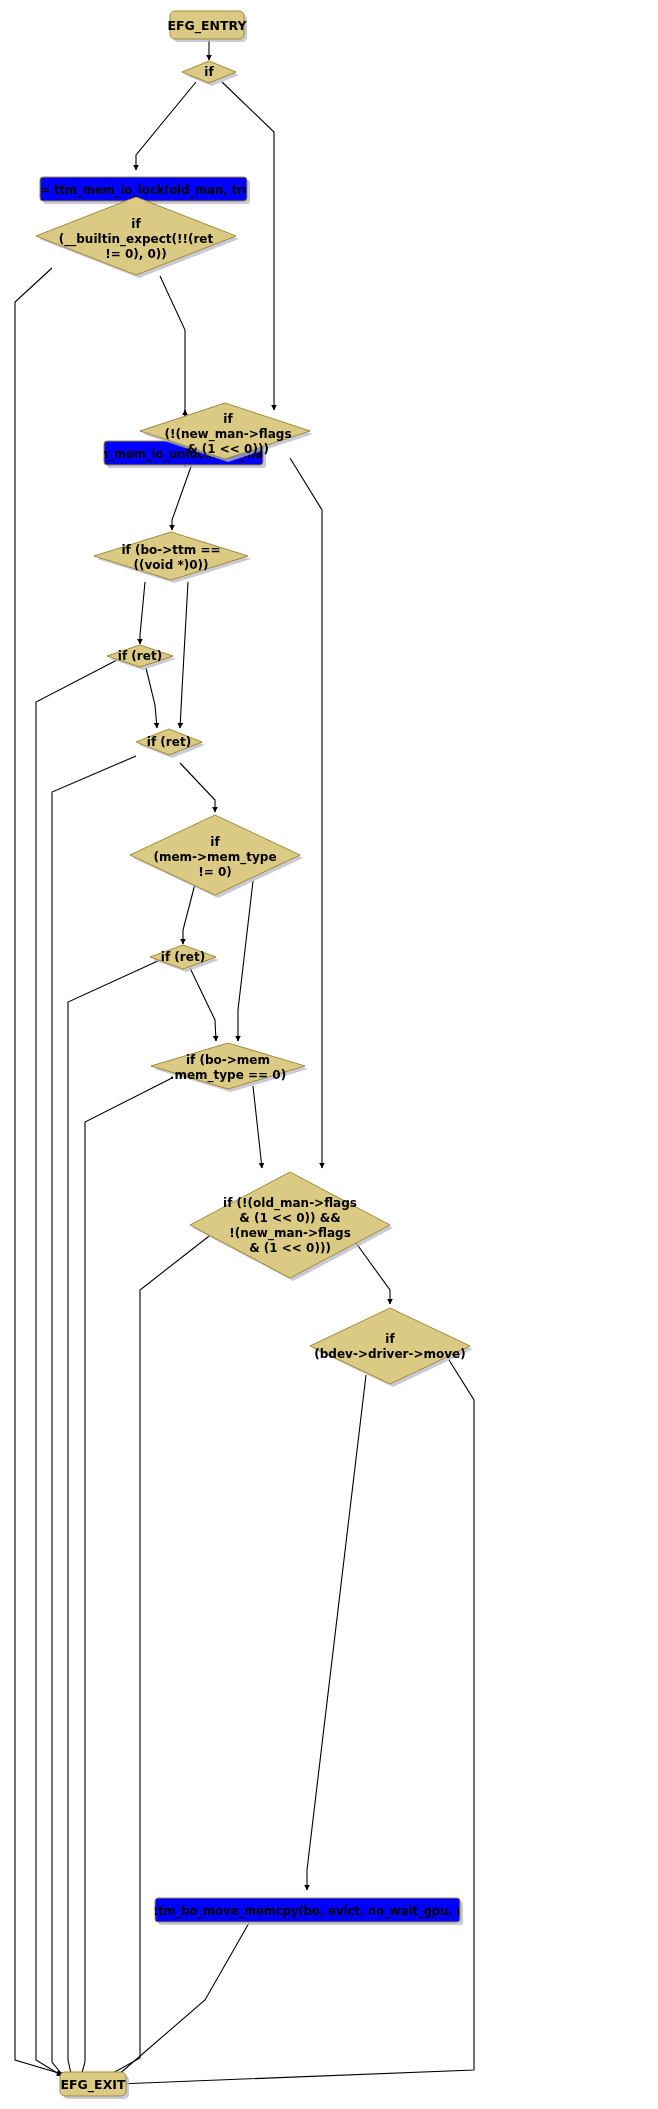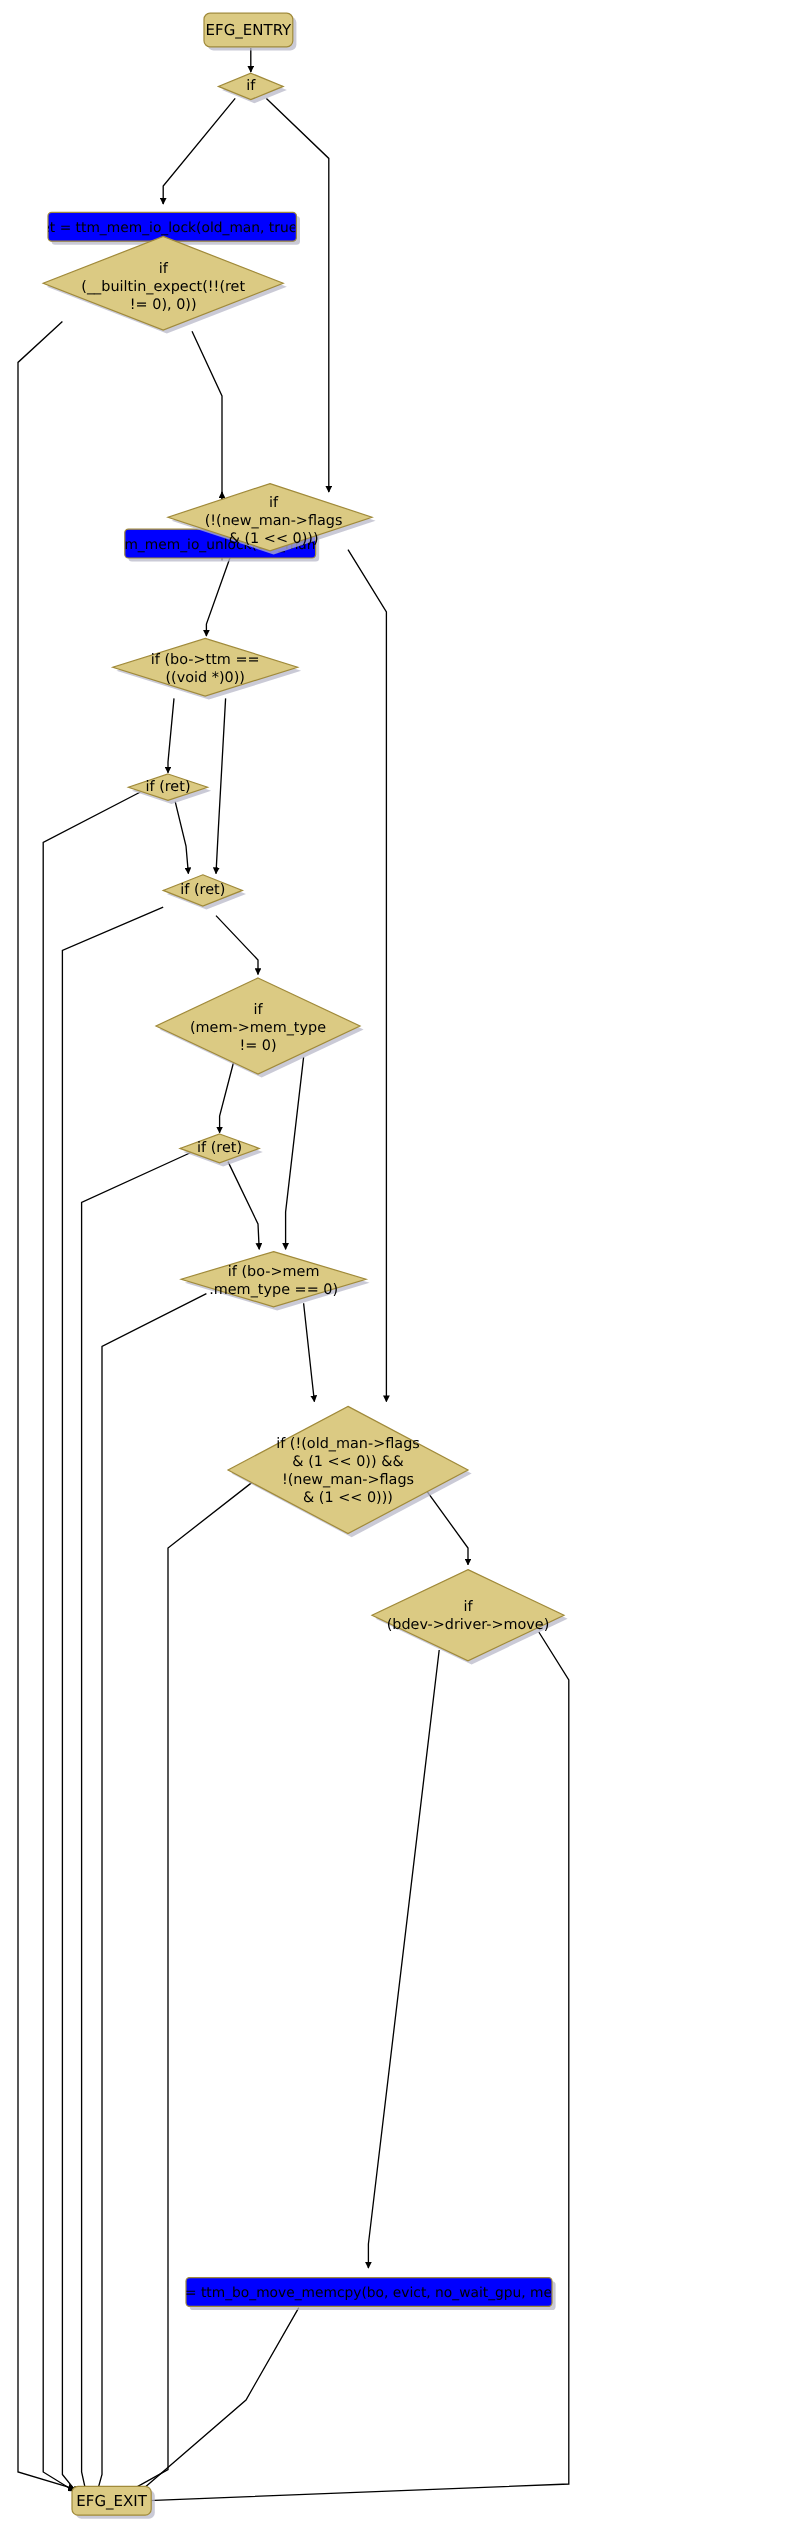--- a/index.html
+++ b/index.html
@@ -12,20 +12,21 @@
     height: 2109px;
     position: relative;
     font-family: "DejaVu Sans", sans-serif;
     overflow: hidden;
   }
   #cfg-root {
     position: absolute;
     left: 0; top: 0;
     width: 658px;
     height: 1703px;
+    font-weight: bold;
   }
   svg#cfg-svg {
     display: block;
     width: 658px;
     height: 2109px;
   }
   .node-terminal-shape {
     fill: #dbca83;
     stroke: #a08a3a;
     stroke-width: 1;

